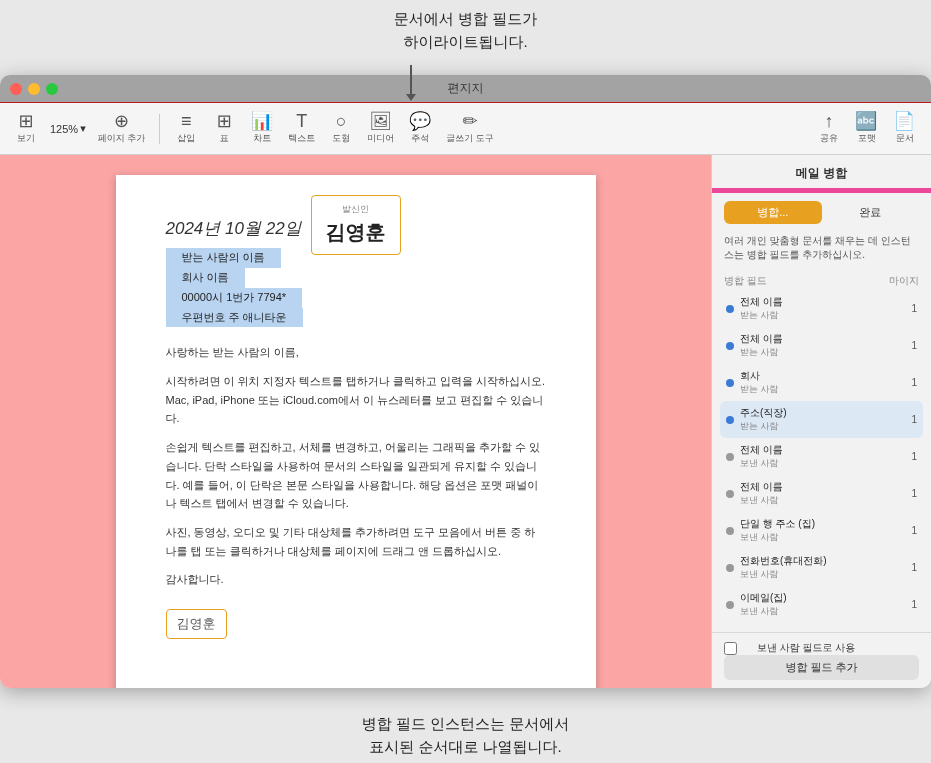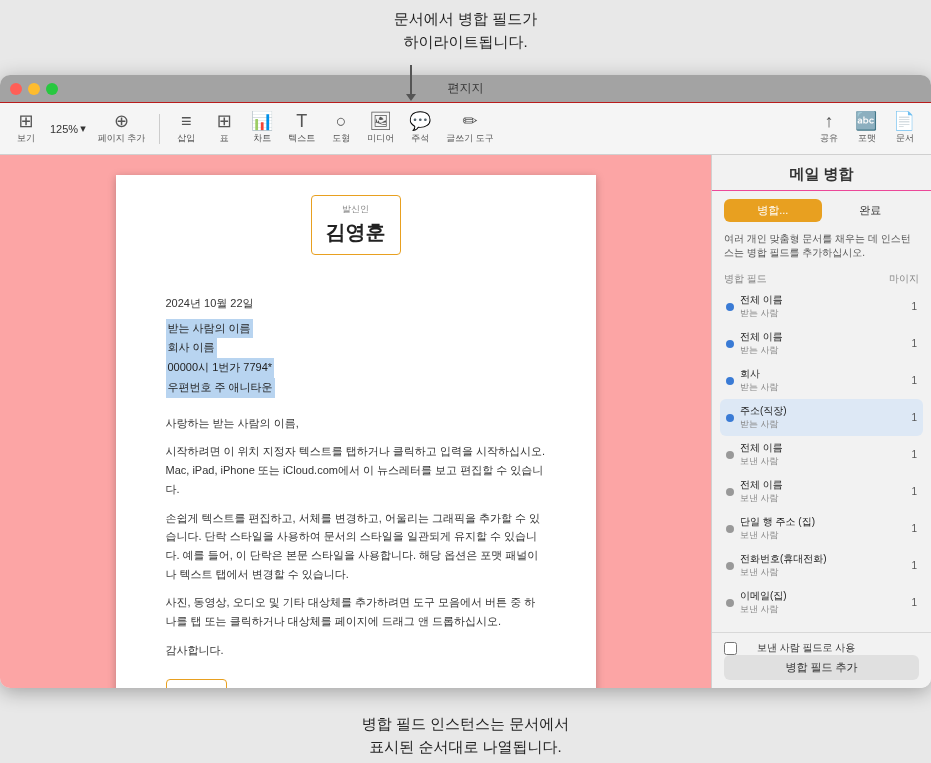--- a/index.html
+++ b/index.html
@@ -195,29 +195,29 @@
       font-size: 9px;
       color: #888;
     }
     .sender-name {
       font-size: 20px;
       font-weight: bold;
       color: #222;
     }
 
     .doc-date {
-      margin-top: 80px;
-      font-size: 11px;
-      color: #333;
+      font-size: 17px;
+      color: #333;
+      font-style: italic;
     }
 
     .highlighted-field {
       background: #b8d4f0;
       display: inline-block;
-      padding: 0 2px;
+      padding: 0 16px;
     }
 
     .doc-body {
       margin-top: 16px;
       font-size: 11px;
       color: #333;
       line-height: 1.7;
     }
 
     .doc-para {
@@ -238,26 +238,26 @@
     .right-panel {
       width: 220px;
       background: #f2f2f2;
       border-left: 1px solid #d0d0d0;
       display: flex;
       flex-direction: column;
       overflow: hidden;
     }
 
     .panel-title {
-      font-size: 15px;
+      font-size: 12px;
       font-weight: 600;
       color: #333;
       text-align: center;
       padding: 10px 0 6px;
-      border-bottom: 1px solid #ec4899;
+      border-bottom: 5px solid #ec4899;
     }
 
     .panel-tabs {
       display: flex;
       gap: 0;
       padding: 8px 12px 6px;
     }
     .panel-tab {
       flex: 1;
       padding: 4px 8px;

